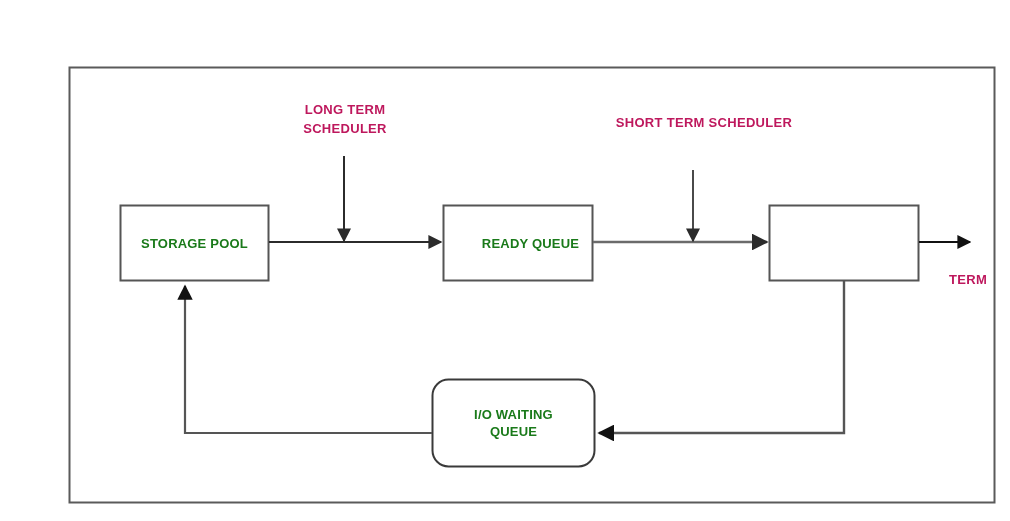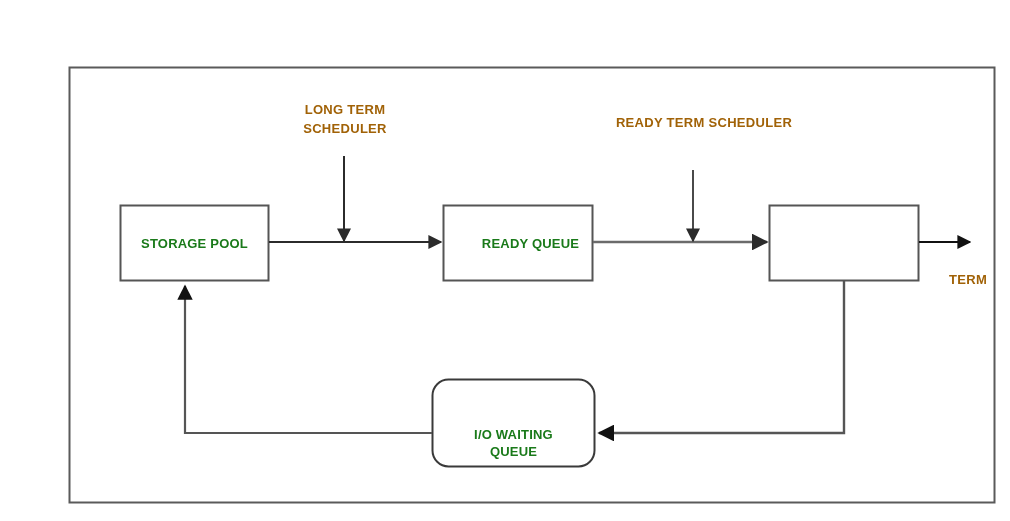--- a/index.html
+++ b/index.html
@@ -33,21 +33,21 @@
     line-height: 17px;
     white-space: pre-line;
     display: flex;
     align-items: center;
     justify-content: center;
     pointer-events: none;
     border-radius: 27px;
   }
   .annot-label {
     position: absolute;
-    color: #a16207;
+    color: #be185d;
     font-family: "Liberation Sans", sans-serif;
     font-size: 13px;
     font-weight: bold;
     letter-spacing: 0.3px;
     text-align: center;
     line-height: 19px;
     white-space: pre-line;
   }
 </style>
 </head>
@@ -88,23 +88,23 @@
     <path d="M 844 281 L 844 433 L 599 433" fill="none" stroke="#555555" stroke-width="2.4" marker-end="url(#arrow-black)"></path>
 
     <path d="M 432 433 L 185 433 L 185 286" fill="none" stroke="#555555" stroke-width="2.2" marker-end="url(#arrow-black)"></path>
   </svg>
 
   <div class="node-label" style="left:120px; top:205px; width:149px; height:76px;">STORAGE POOL</div>
 
   <div class="node-label" style="left:443px; top:205px; width:175px; height:76px;">READY QUEUE</div>
 
 
-  <div class="node-label" style="left:432px; top:379px; width:163px; height:88px;margin-top:20px;">I/O WAITING
+  <div class="node-label" style="left:432px; top:379px; width:163px; height:88px;">I/O WAITING
 QUEUE</div>
 
   <div class="annot-label" style="left:283px; top:100px; width:124px;">LONG TERM
 SCHEDULER</div>
 
-  <div class="annot-label" style="left:580px; top:113px; width:248px;">READY TERM SCHEDULER</div>
+  <div class="annot-label" style="left:580px; top:113px; width:248px;">SHORT TERM SCHEDULER</div>
 
   <div class="annot-label" style="left:941px; top:270px; width:54px;">TERM</div>
 
 </div>
 
 </body></html>

